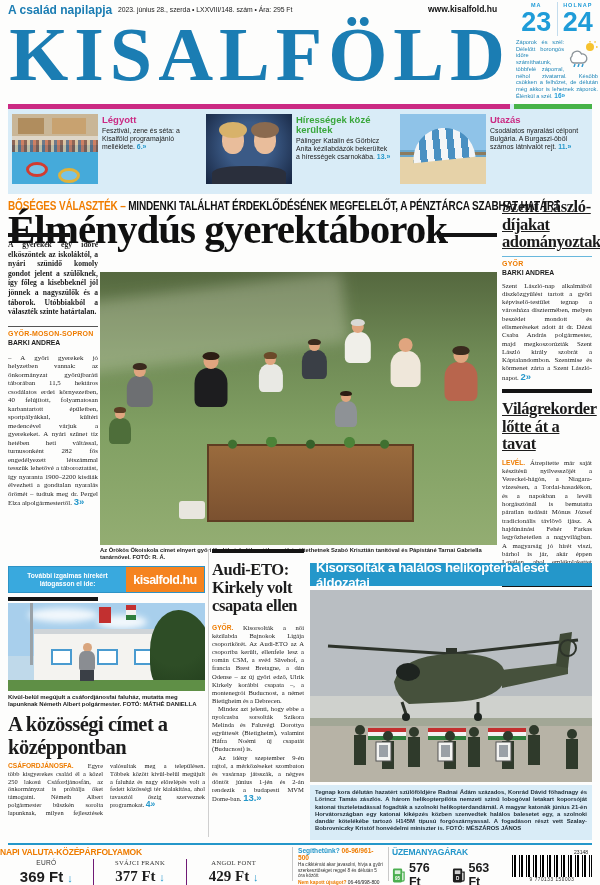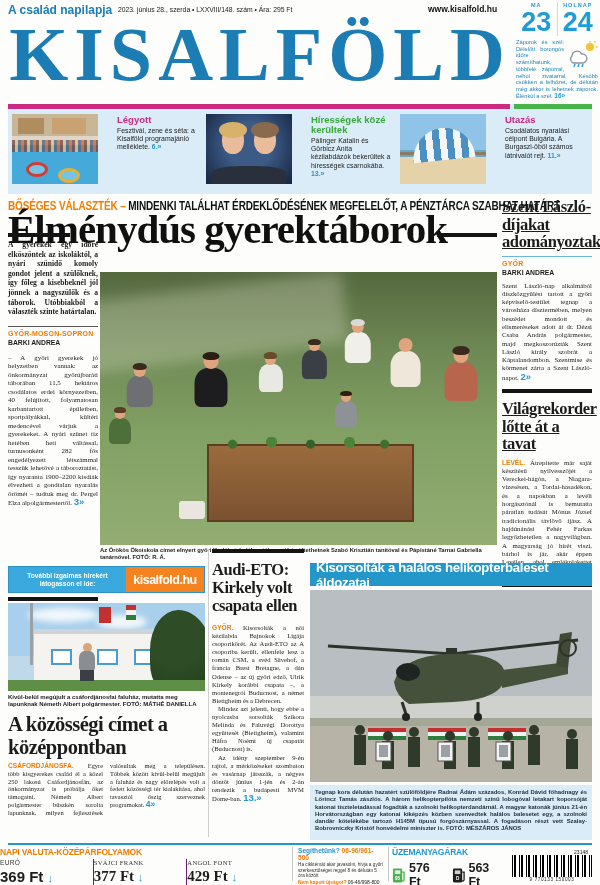--- a/index.html
+++ b/index.html
@@ -22,21 +22,21 @@
   .w-fc{margin-top:3px;font-size:5.7px;line-height:6.7px;color:#1f86b8;text-align:justify;}
   .w-icon{float:right;margin:2px 0 1px 2px;}
   .w-page{color:#1f9cd8;font-weight:bold;font-size:6.5px;}
   
   .strip{position:absolute;left:8px;top:104px;width:584px;height:90px;background:#d9ecf7;}
   .strip-bar-m{position:absolute;left:0;top:0;width:502px;height:5px;background:#cb2a83;}
   .strip-bar-g{position:absolute;left:506px;top:0;width:78px;height:5px;background:#47b348;}
   .teasers{position:absolute;left:4px;top:10px;display:flex;gap:6px;}
   .teaser{display:flex;width:188px;}
   .thumb{width:86px;height:70px;position:relative;overflow:hidden;flex:none;}
-  .t-txt{padding:1px 2px 0 19px;}
+  .t-txt{padding:1px 2px 0 4px;}
   .t-title{font-size:9.5px;font-weight:bold;line-height:10px;}
   .t-body{font-size:6.9px;line-height:8.2px;margin-top:2px;}
   .t-page{color:#2497ca;font-weight:bold;}
   .c-mag{color:#cb2a83;} .c-grn{color:#3aa73c;}
   
   .t1{background:linear-gradient(180deg,#c9b697 0 32%,#ded6c8 32% 44%,#45aada 44% 100%);}
   .t1 .bld{position:absolute;background:#b08d5e;width:26px;height:16px;top:4px;left:6px;}
   .t1 .bld2{left:40px;width:34px;background:#c8a270;}
   .t1 .ring{position:absolute;width:16px;height:9px;border:3px solid #d23b2f;border-radius:50%;top:48px;left:14px;background:#77c3e6;}
   .t1 .ring2{left:46px;top:54px;border-color:#e0b23a;}
@@ -129,21 +129,21 @@
       color:#fff;font-weight:bold;font-size:13.2px;display:flex;align-items:center;padding-left:6px;box-sizing:border-box;letter-spacing:-.3px;}
   .heli{position:absolute;left:310px;top:590px;width:282px;height:192px;overflow:hidden;
       background:linear-gradient(180deg,#b9bec2 0 55%,#cfd1cd 55% 75%,#bcb8ab 75% 100%);}
   .heli-cap{position:absolute;left:310px;top:785px;width:282px;height:55px;background:#d9ecf7;
       box-sizing:border-box;padding:4px 5px;font-size:5.9px;line-height:7.3px;font-weight:bold;color:#1d2a33;text-align:justify;}
   
   .foot-rule{position:absolute;left:8px;top:843px;width:584px;height:2px;background:#2497ca;}
   .cur{position:absolute;left:0;top:847px;width:280px;}
   .cur-t{font-size:8.5px;font-weight:bold;color:#ee7c00;letter-spacing:-.2px;}
   .cur-row{display:flex;margin-top:2px;}
-  .cur-cell{width:33.3%;text-align:left;}
+  .cur-cell{width:33.3%;text-align:center;}
   .cur-cell+.cur-cell{border-left:1px solid #701a75;font-family:Liberation Serif, serif;}
   .cur-lab{font-size:6.6px;color:#333;letter-spacing:.3px;}
   .cur-val{font-size:15px;font-weight:bold;margin-top:2px;}
   .arrow{color:#2497ca;font-weight:bold;font-size:11px;}
   .fdiv{position:absolute;top:847px;width:1px;height:34px;background:#c9c9c9;}
   .help{position:absolute;left:298px;top:847px;width:86px;}
   .help-t{font-size:6.6px;font-weight:bold;color:#2497ca;}
   .help-t .ph{color:#ee7c00;}
   .help-n{font-size:4.7px;line-height:5.5px;color:#333;margin-top:1px;}
   .help-l{font-size:4.9px;line-height:6px;margin-top:1px;}

